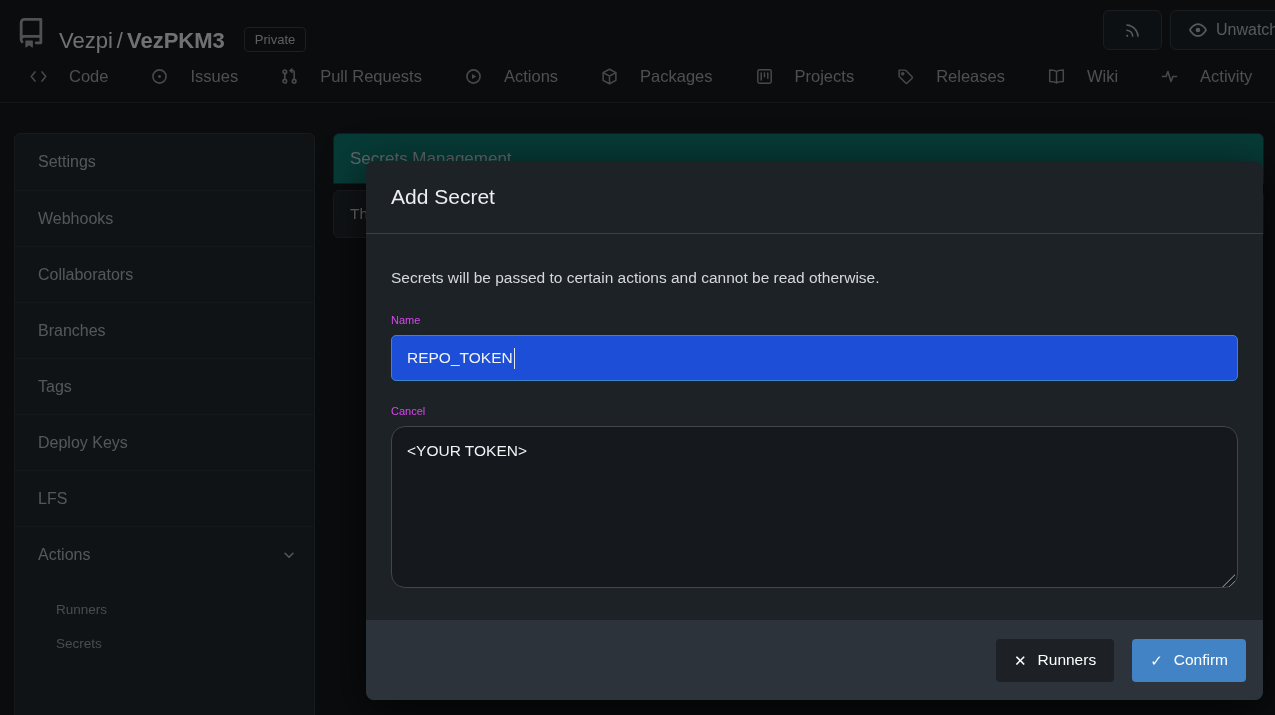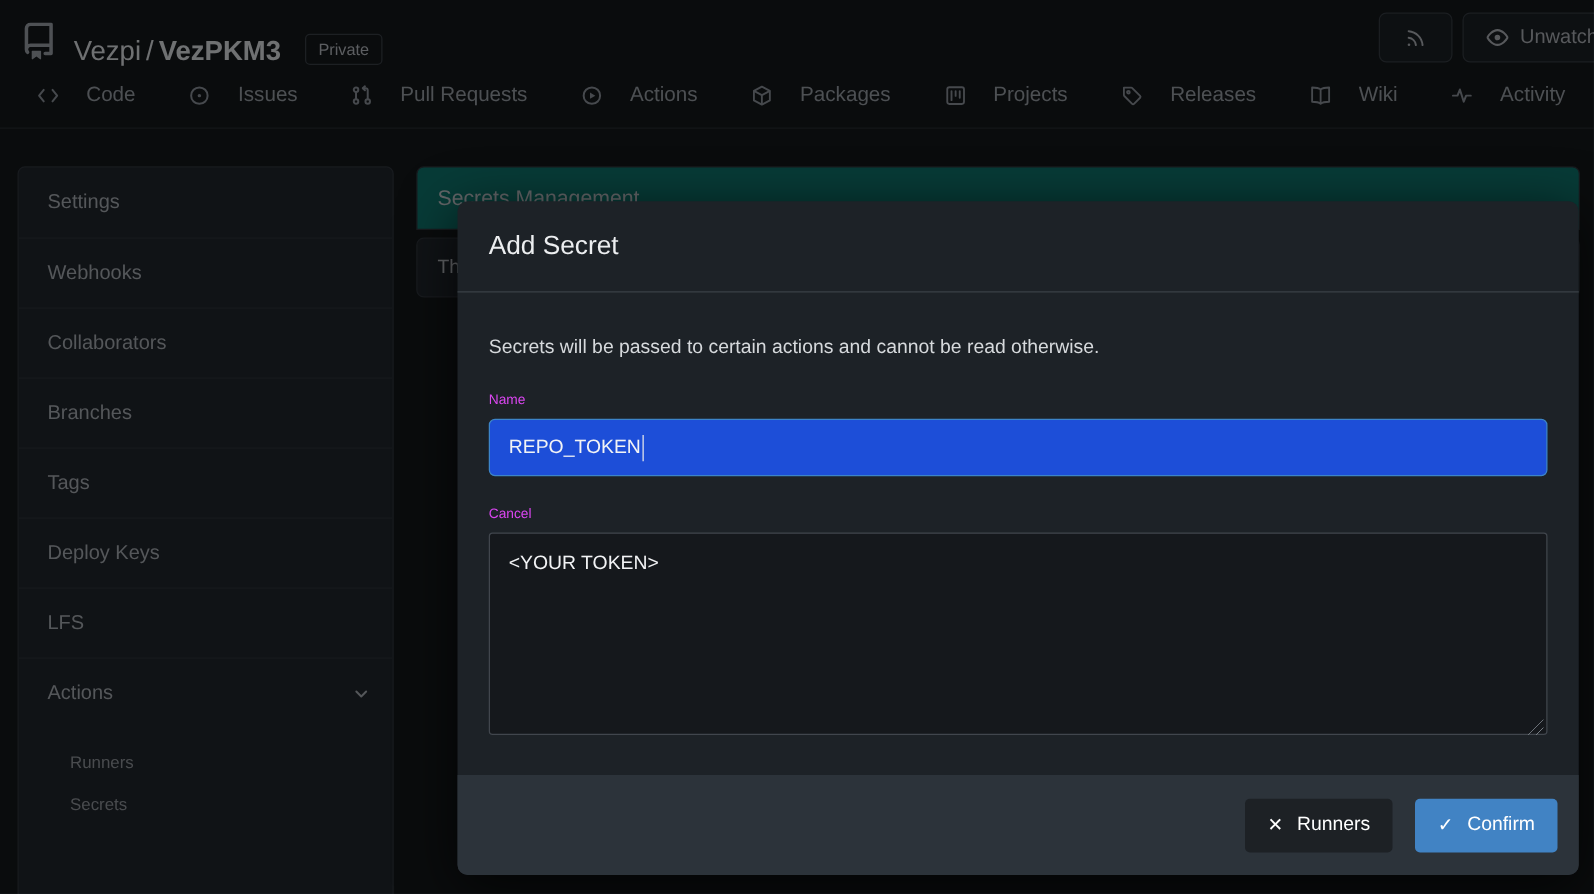--- a/index.html
+++ b/index.html
@@ -88,21 +88,21 @@
   .text-input {
     height:46px; background:#1d4ed8; border:1px solid #3c84c8; border-radius:5px;
     display:flex; align-items:center; padding:0 15px;
     font-size:15.5px; color:#f2f3f5; cursor:text;
   }
   .caret { width:1.5px; height:21px; background:#e6e8ea; margin-left:1px; animation:blink 1.1s steps(1) infinite; }
   @keyframes blink { 50% { opacity:0; } }
   .name-group { margin-bottom:24px; }
   .textarea-wrap { position:relative; }
   .value-textarea {
-    width:100%; height:162px; background:#15181c; border:1px solid #41464d; border-radius:3px;
+    width:100%; height:162px; background:#15181c; border:1px solid #41464d; border-radius:14px;
     padding:12px 15px; font-size:15.5px; color:#f2f3f5; resize:none; outline:none;
     font-family:"Liberation Sans", sans-serif; line-height:1.5;
   }
   .resize-grip {
     position:absolute; right:3px; bottom:5px; width:13px; height:13px; cursor:nwse-resize;
     background:repeating-linear-gradient(135deg, #777d84 0 1px, transparent 1px 4.5px);
     clip-path:polygon(100% 0, 100% 100%, 0 100%);
   }
   .modal-footer {
     position:absolute; left:0; right:0; bottom:0; height:80px;

